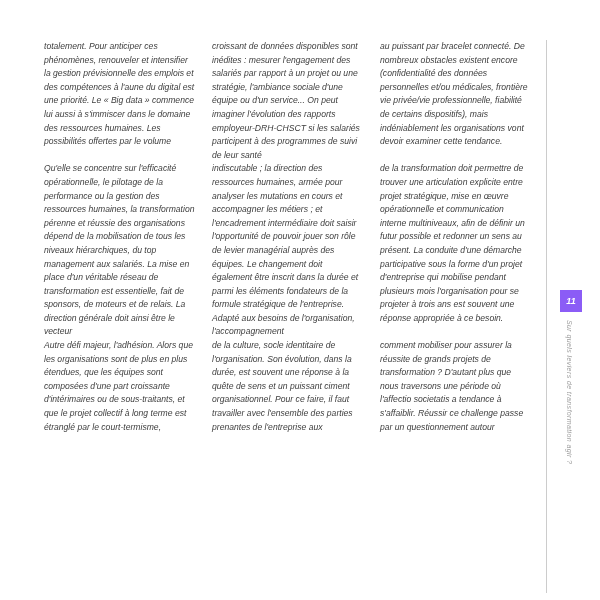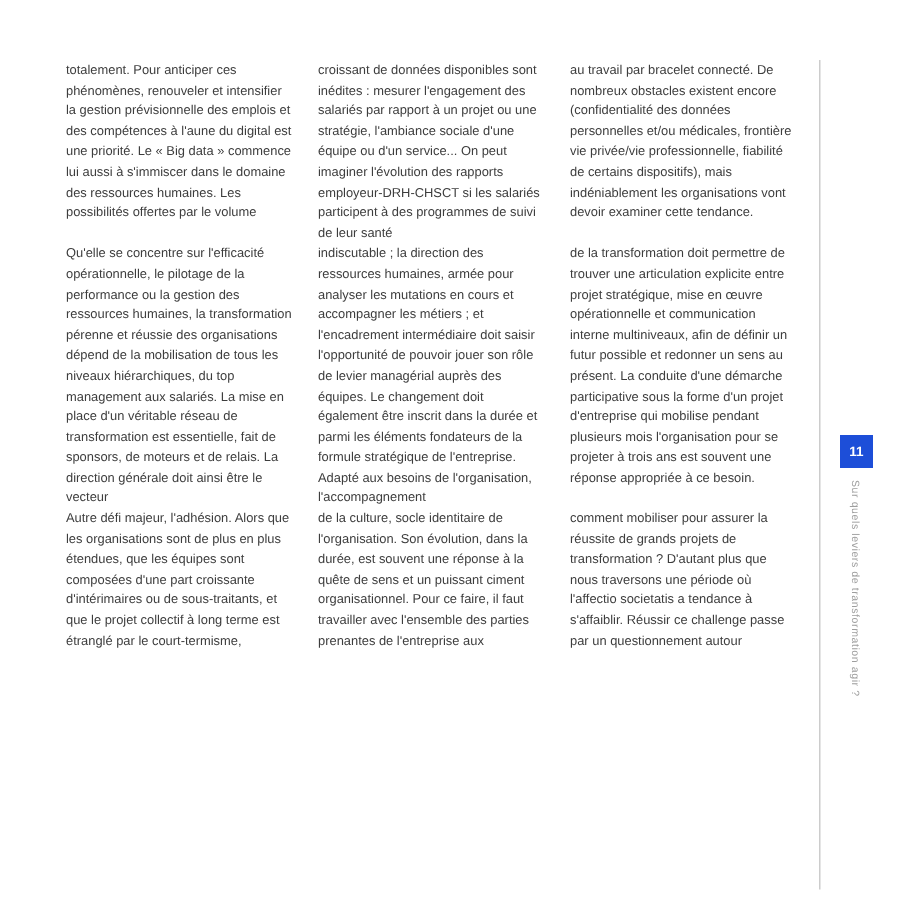--- a/index.html
+++ b/index.html
@@ -1,15 +1,15 @@
 <!DOCTYPE html>
 <html><head>
 <meta charset="utf-8">
 <style>
-  * { margin: 0; padding: 0; box-sizing: border-box; }
+  * { margin: 0; padding: 0; box-sizing: border-box; font-style: italic; }
   html, body { background: #ffffff; }
   body {
     width: 600px; height: 600px;
     font-family: "Liberation Sans", sans-serif;
     position: relative;
     overflow: hidden;
   }
   .page {
     position: absolute; inset: 0;
     background: #ffffff;
@@ -39,21 +39,21 @@
   .sidebar-rule {
     position: absolute;
     left: 546px; top: 40px;
     width: 1px; height: 553px;
     background: #cccccc;
   }
   .pagenum {
     position: absolute;
     left: 560px; top: 290px;
     width: 22px; height: 22px;
-    background: #1d4ed8;
+    background: #8b5cf6;
     color: #ffffff;
     font-size: 9px;
     font-weight: bold;
     display: flex; align-items: center; justify-content: center;
   }
   .vtext {
     position: absolute;
     left: 566px; top: 320px;
     writing-mode: vertical-rl;
     font-size: 7px;
@@ -66,21 +66,21 @@
 <body>
 
 <div class="page">
 
   <div class="content">
 
     <div class="section">
       <div class="cols">
         <div class="col">totalement. Pour anticiper ces phénomènes, renouveler et intensifier la gestion prévisionnelle des emplois et des compétences à l'aune du digital est une priorité. Le « Big data » commence lui aussi à s'immiscer dans le domaine des ressources humaines. Les possibilités offertes par le volume</div>
         <div class="col">croissant de données disponibles sont inédites : mesurer l'engagement des salariés par rapport à un projet ou une stratégie, l'ambiance sociale d'une équipe ou d'un service... On peut imaginer l'évolution des rapports employeur-DRH-CHSCT si les salariés participent à des programmes de suivi de leur santé</div>
-        <div class="col">au travail par bracelet connecté. De nombreux obstacles existent encore (confidentialité des données personnelles et/ou médicales, frontière vie privée/vie professionnelle, fiabilité de certains dispositifs), mais indéniablement les organisations vont devoir examiner cette tendance.</div>
+        <div class="col">au puissant par bracelet connecté. De nombreux obstacles existent encore (confidentialité des données personnelles et/ou médicales, frontière vie privée/vie professionnelle, fiabilité de certains dispositifs), mais indéniablement les organisations vont devoir examiner cette tendance.</div>
       </div>
     </div>
 
     <div class="section">
       <div class="cols">
         <div class="col">Qu'elle se concentre sur l'efficacité opérationnelle, le pilotage de la performance ou la gestion des ressources humaines, la transformation pérenne et réussie des organisations dépend de la mobilisation de tous les niveaux hiérarchiques, du top management aux salariés. La mise en place d'un véritable réseau de transformation est essentielle, fait de sponsors, de moteurs et de relais. La direction générale doit ainsi être le vecteur</div>
         <div class="col">indiscutable ; la direction des ressources humaines, armée pour analyser les mutations en cours et accompagner les métiers ; et l'encadrement intermédiaire doit saisir l'opportunité de pouvoir jouer son rôle de levier managérial auprès des équipes. Le changement doit également être inscrit dans la durée et parmi les éléments fondateurs de la formule stratégique de l'entreprise. Adapté aux besoins de l'organisation, l'accompagnement</div>
         <div class="col">de la transformation doit permettre de trouver une articulation explicite entre projet stratégique, mise en œuvre opérationnelle et communication interne multiniveaux, afin de définir un futur possible et redonner un sens au présent. La conduite d'une démarche participative sous la forme d'un projet d'entreprise qui mobilise pendant plusieurs mois l'organisation pour se projeter à trois ans est souvent une réponse appropriée à ce besoin.</div>
       </div>
     </div>

